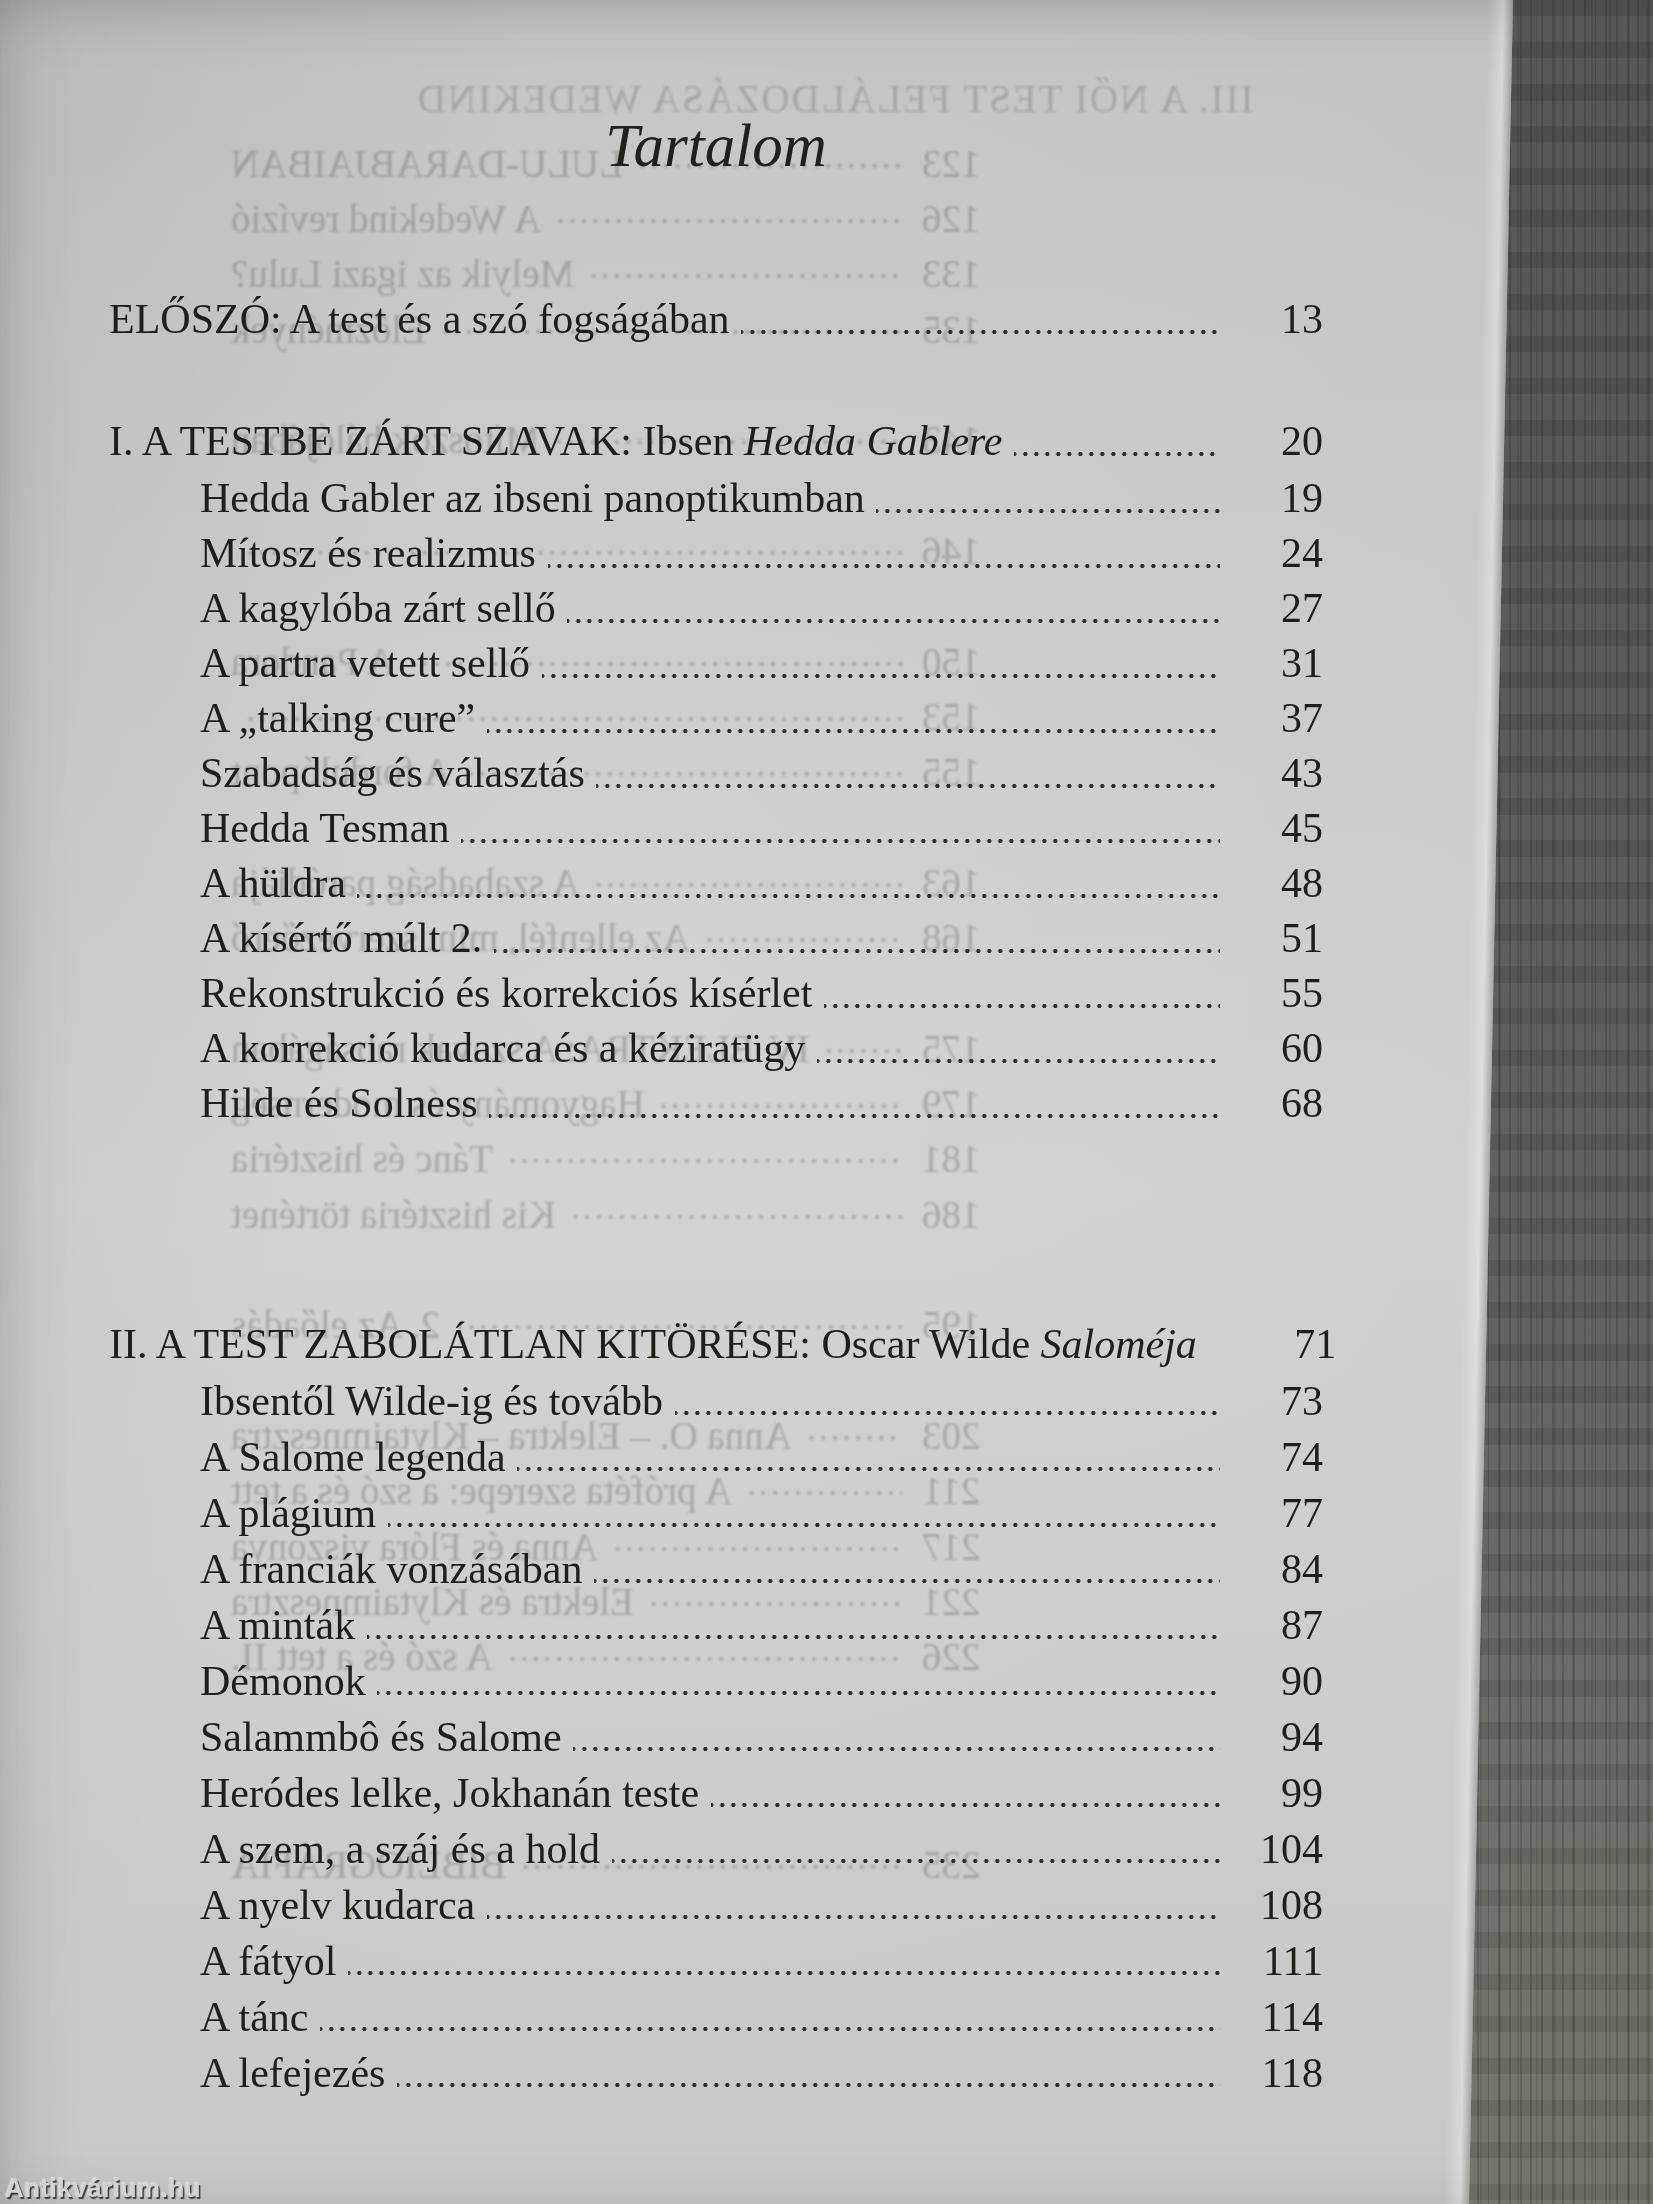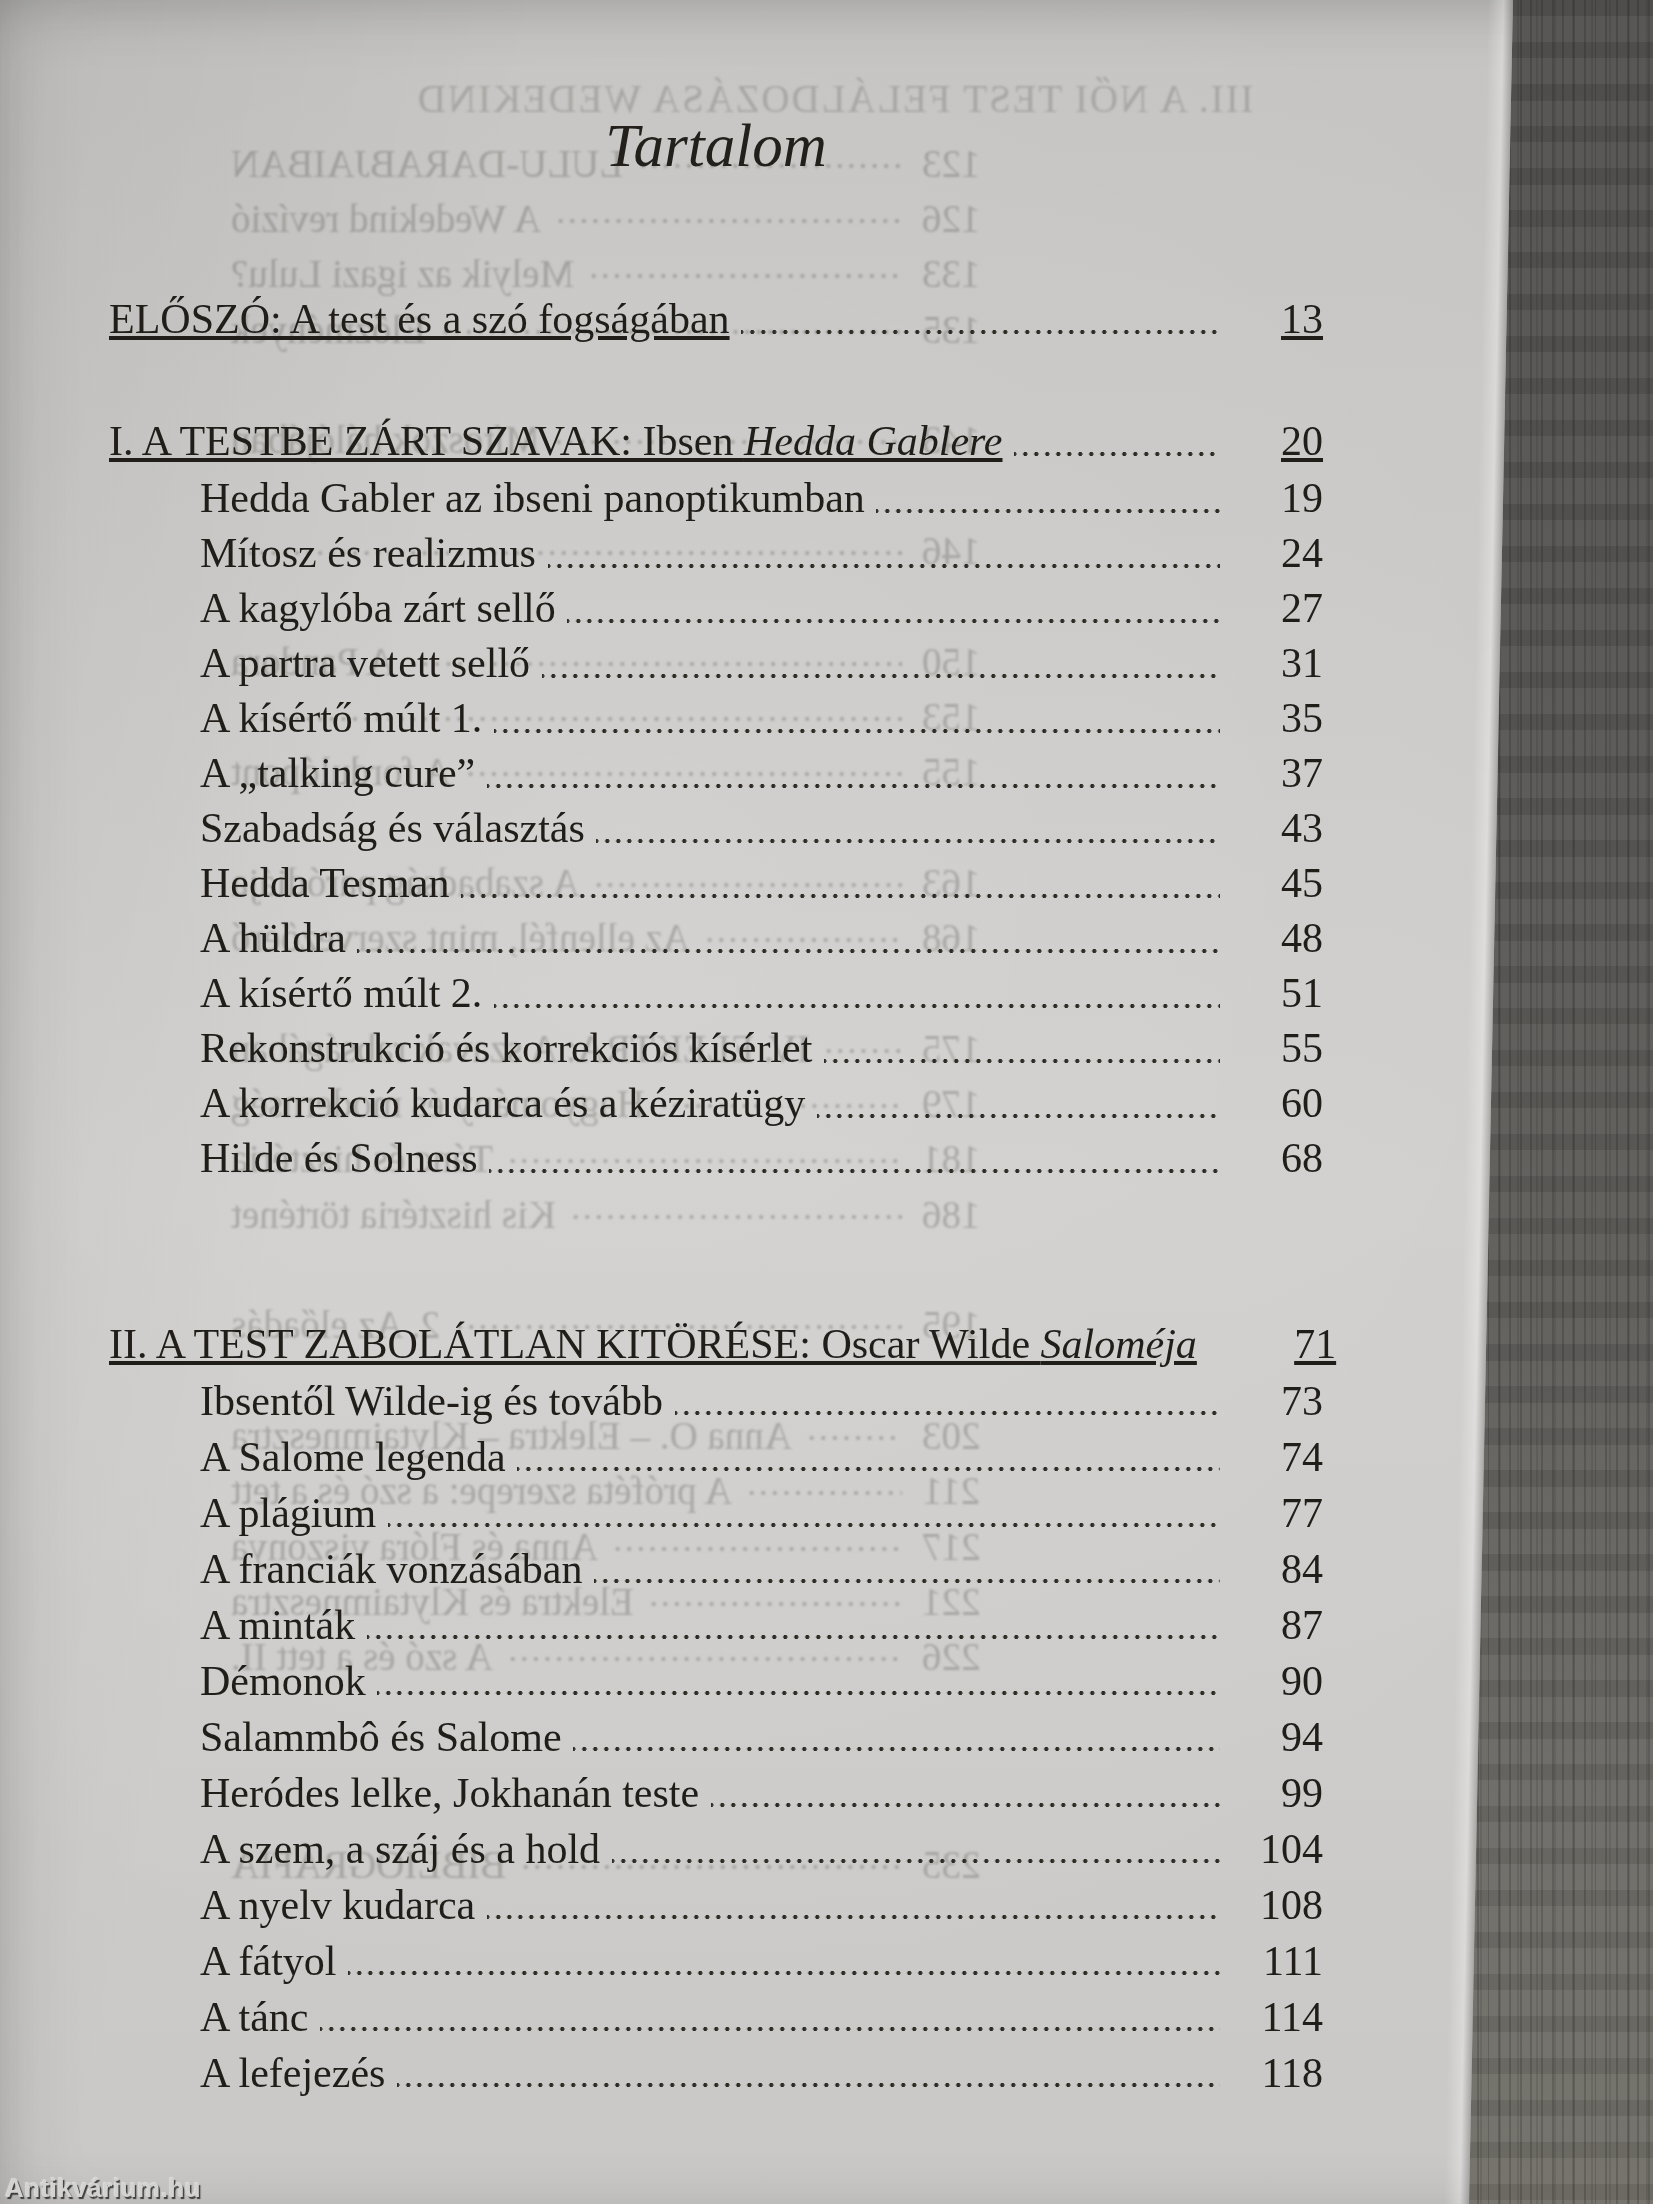--- a/index.html
+++ b/index.html
@@ -62,21 +62,21 @@
   }
   .ghost-heading .flip{display:inline-block;transform:scaleX(-1);}
 
   
   .toc{position:absolute;left:109px;right:331px;top:0;height:100%;margin-top:36px;}
   .title{
     position:absolute;top:76px;left:0;right:0;margin:0;
     text-align:center;font-style:italic;font-weight:normal;
     font-size:61px;line-height:68px;color:#23201c;
   }
-  .row-abs{position:absolute;left:0;right:0;text-decoration:underline;}
+  .row-abs{position:absolute;left:0;right:0;}
   .toc-row{height:55px;line-height:55px;display:flex;font-size:42px;}
   .t-label{white-space:nowrap;}
   .t-label .it{font-style:italic;}
   .leader{
     flex:1 1 auto;min-width:25px;margin:0 9.7px 0 11.6px;
     background-image:radial-gradient(circle, #2e2b25 1.8px, rgba(0,0,0,0) 2.4px);
     background-size:11px 5.8px;background-repeat:repeat-x;background-position:5.8px 37px;
   }
   .leader.no-dots{background-image:none;}
   .t-num{min-width:93px;text-align:right;}
@@ -247,25 +247,20 @@
           <span class="t-label">A kagylóba zárt sellő</span>
           <span class="leader"></span>
           <span class="t-num">27</span>
         </div>
         <div class="toc-row">
           <span class="t-label">A partra vetett sellő</span>
           <span class="leader"></span>
           <span class="t-num">31</span>
         </div>
         <div class="toc-row">
-          <span class="t-label">A kísértő múlt 1.</span>
-          <span class="leader"></span>
-          <span class="t-num">35</span>
-        </div>
-        <div class="toc-row">
           <span class="t-label">A „talking cure”</span>
           <span class="leader"></span>
           <span class="t-num">37</span>
         </div>
         <div class="toc-row">
           <span class="t-label">Szabadság és választás</span>
           <span class="leader"></span>
           <span class="t-num">43</span>
         </div>
         <div class="toc-row">

